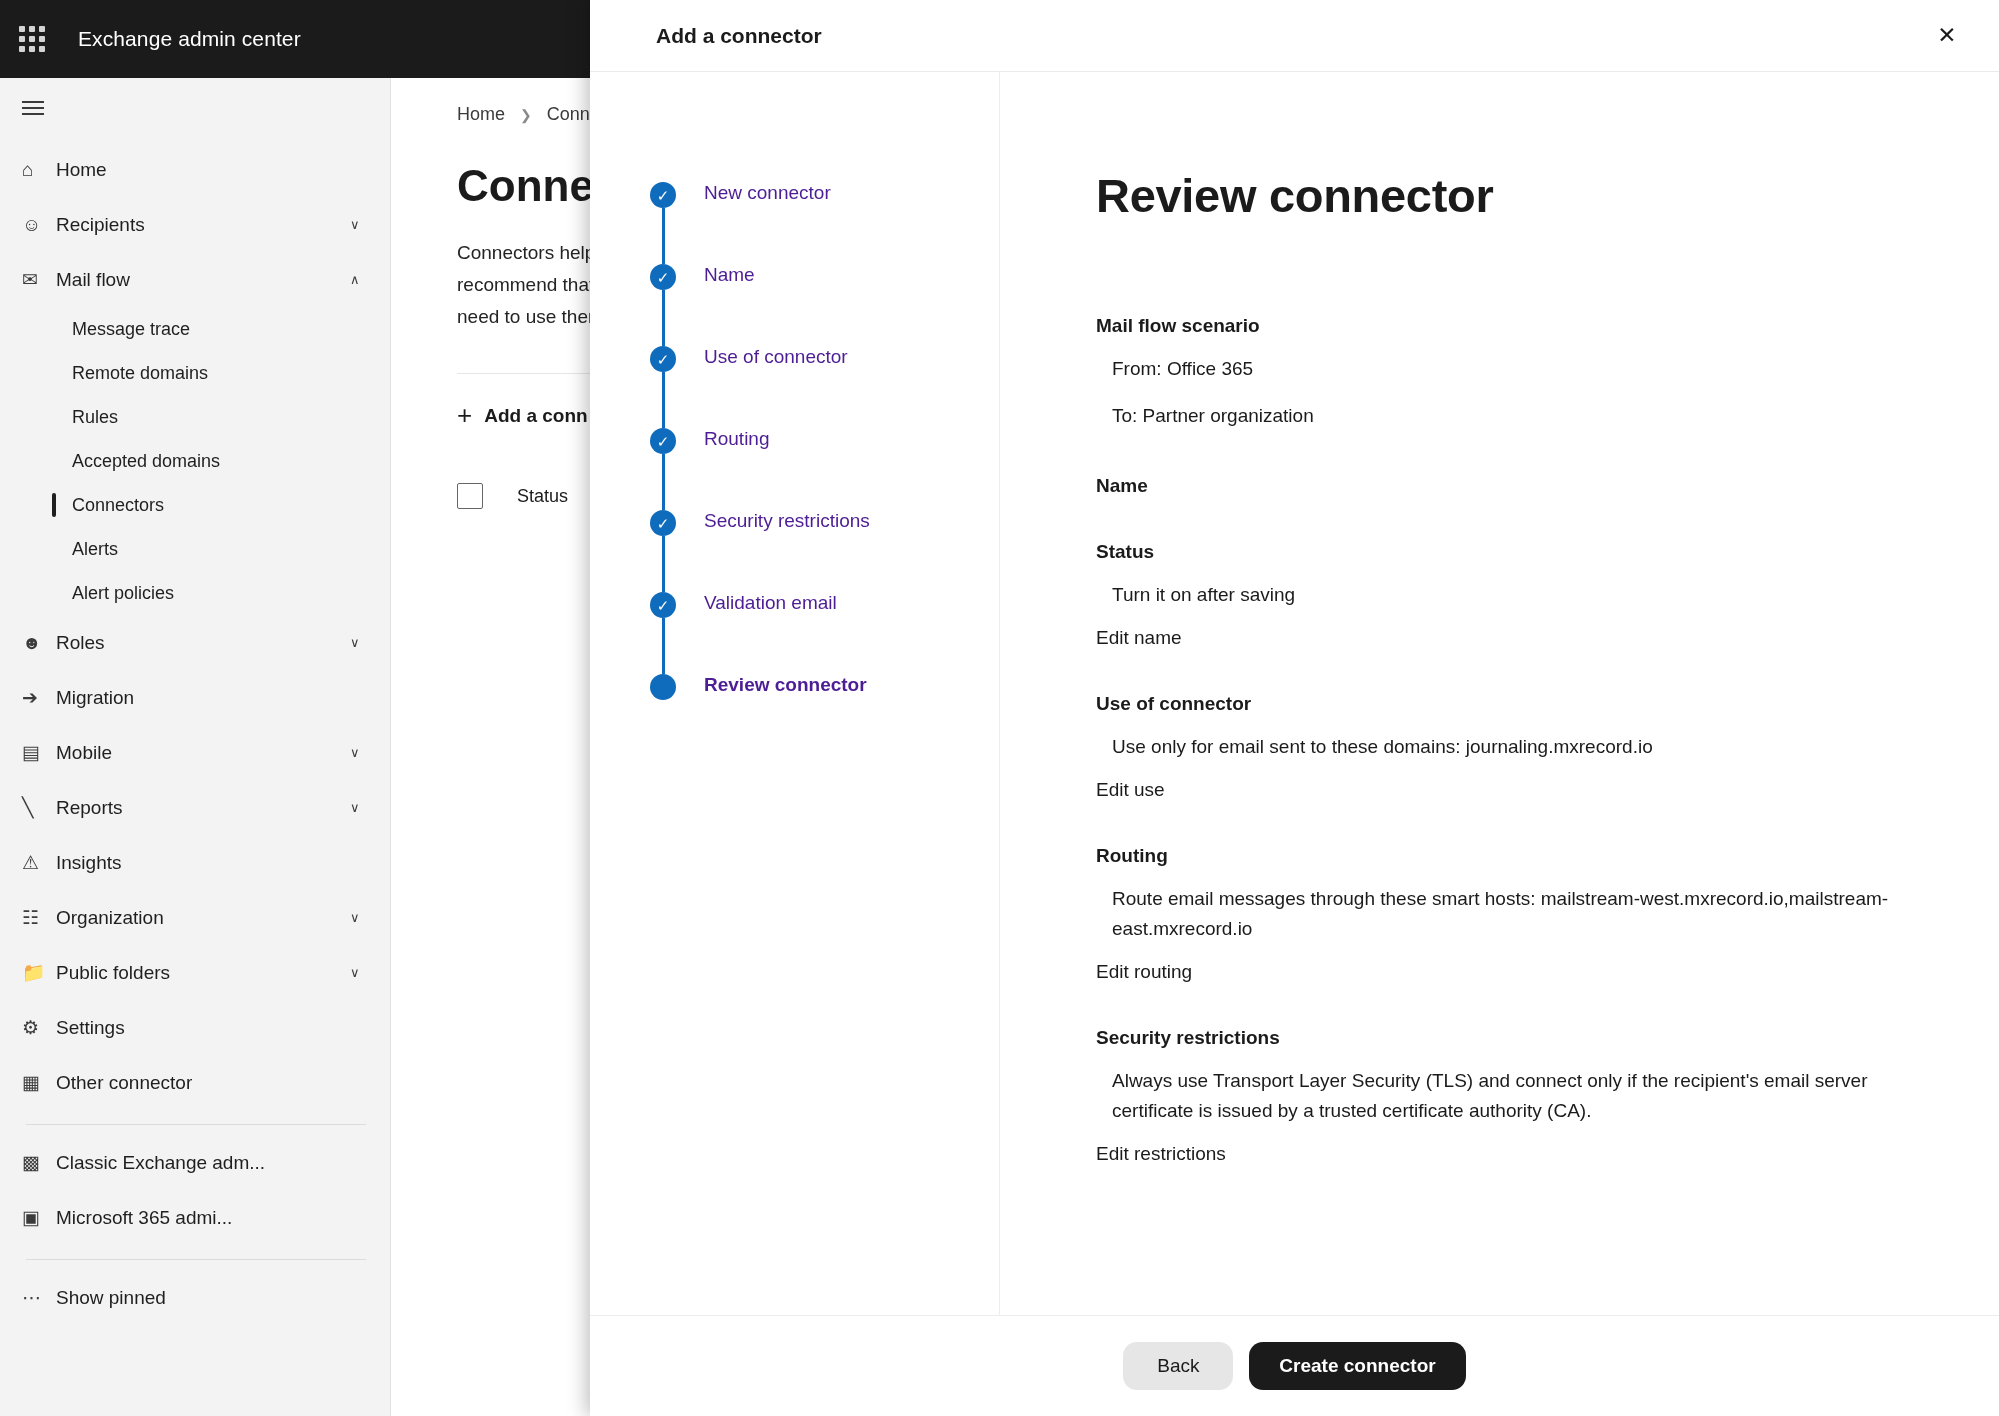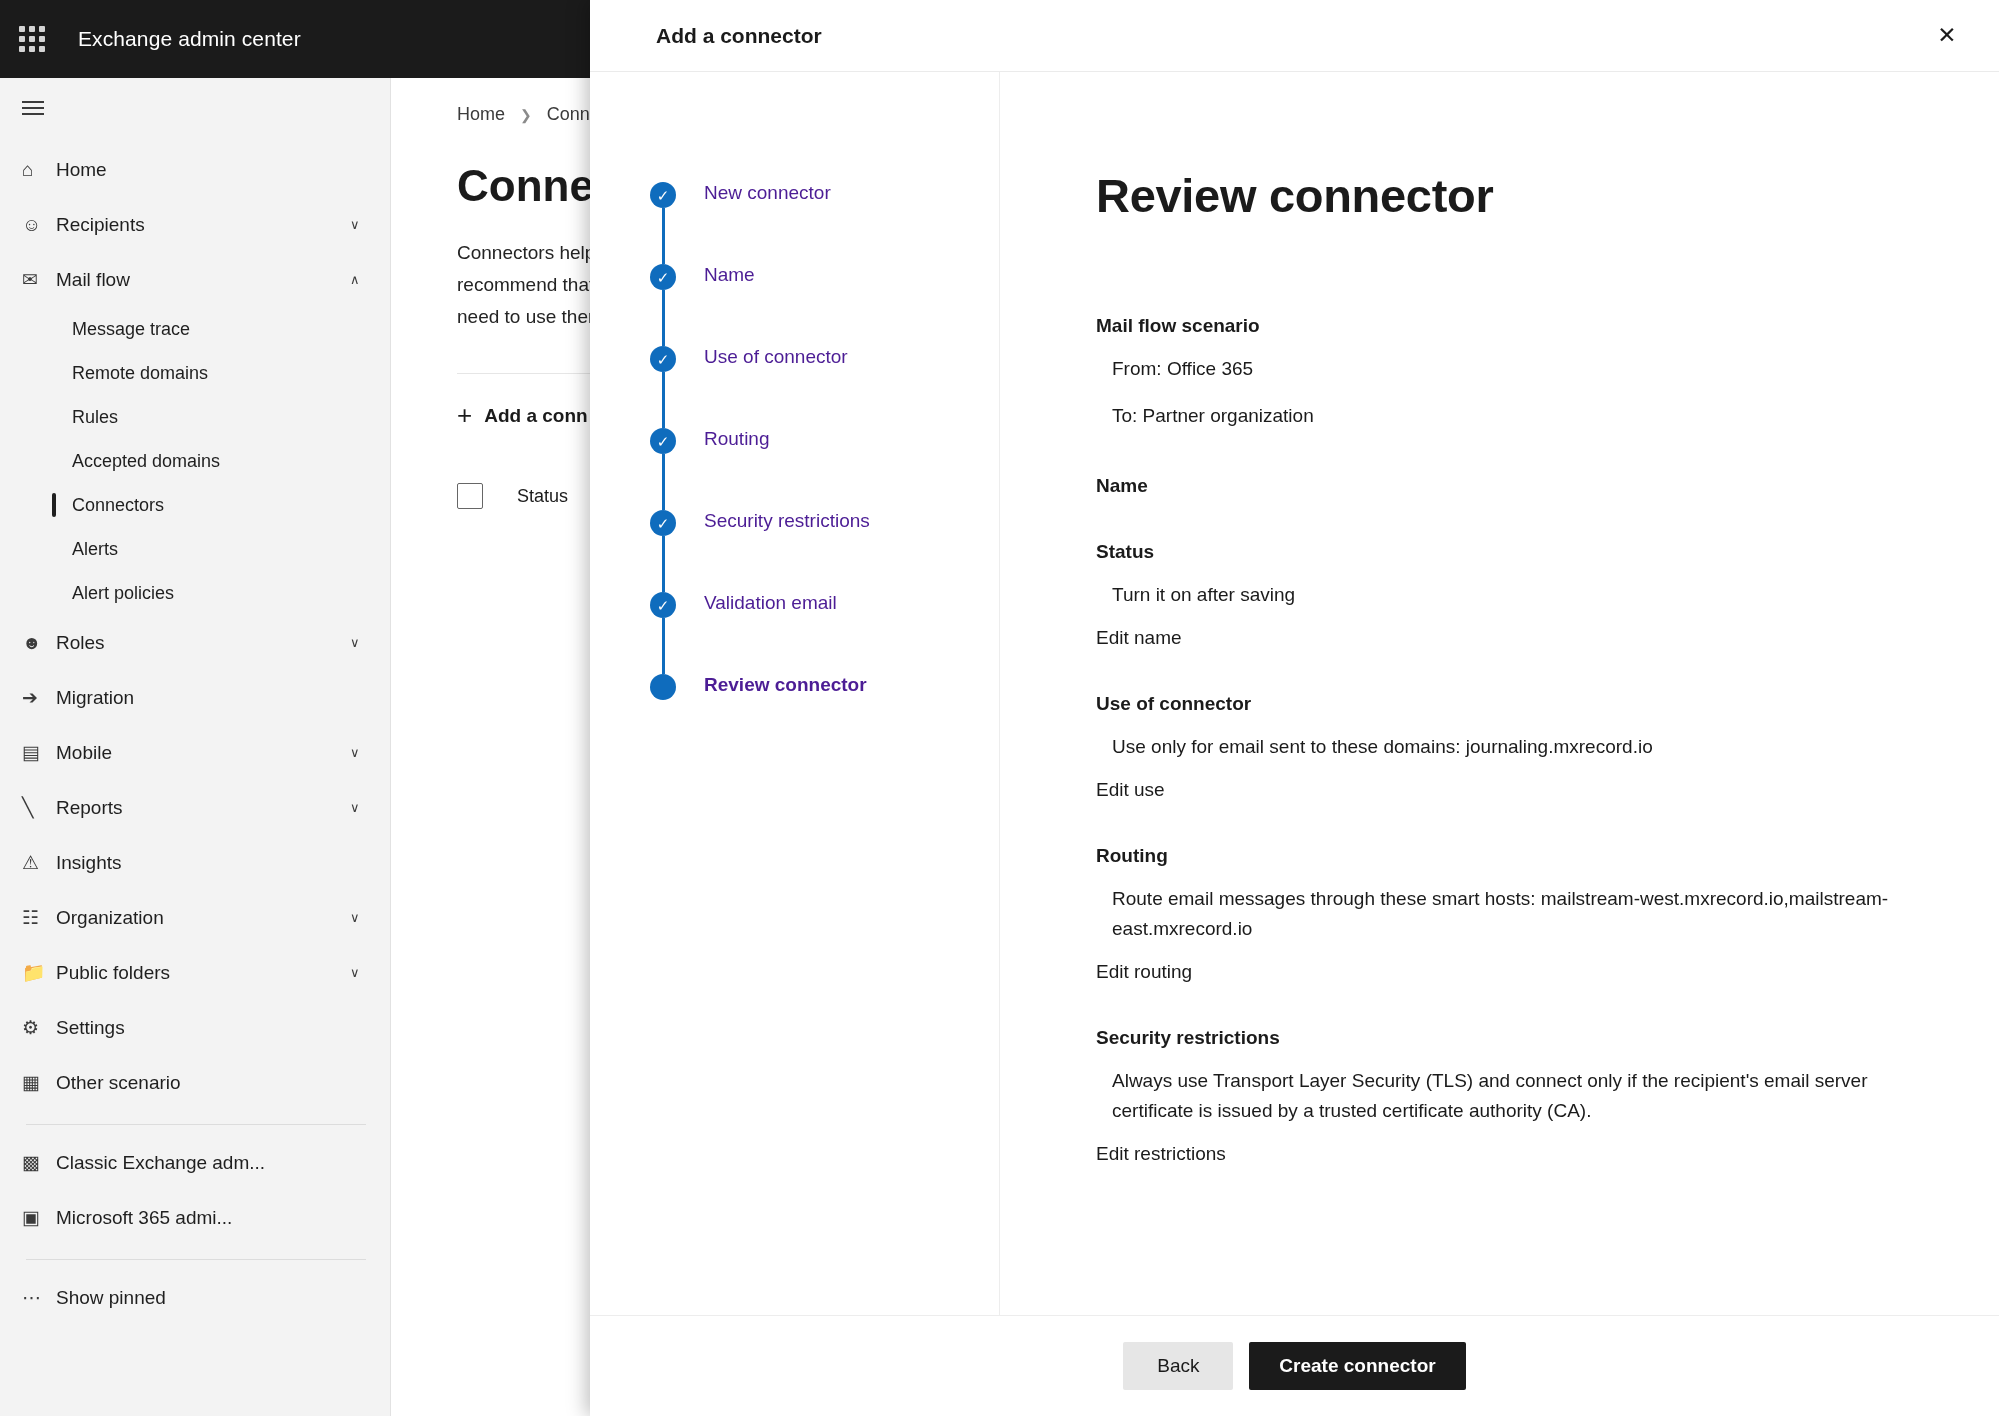--- a/index.html
+++ b/index.html
@@ -324,21 +324,21 @@
     align-items: center;
     justify-content: center;
     gap: 16px;
   }
   .btn {
     font-family: "Liberation Sans", sans-serif;
     font-size: 19px;
     height: 48px;
     padding: 0 30px;
     border: none;
-    border-radius: 2px;
+    border-radius: 14px;
     cursor: pointer;
   }
   .btn-secondary {
     background: #e6e6e6;
     color: #1b1b1b;
     min-width: 110px;
   }
   .btn-primary {
     background: #1b1b1b;
     color: #ffffff;
@@ -453,21 +453,21 @@
           <span class="lbl">Public folders</span>
           <span class="chev">∨</span>
         </div>
         <div class="nav-item">
           <span class="ic">⚙</span>
           <span class="lbl">Settings</span>
           <span class="chev"></span>
         </div>
         <div class="nav-item">
           <span class="ic">▦</span>
-          <span class="lbl">Other scenario</span>
+          <span class="lbl">Other connector</span>
           <span class="chev"></span>
         </div>
 
         <div class="nav-divider"></div>
 
         <div class="nav-item">
           <span class="ic">▩</span>
           <span class="lbl">Classic Exchange adm...</span>
         </div>
         <div class="nav-item">

